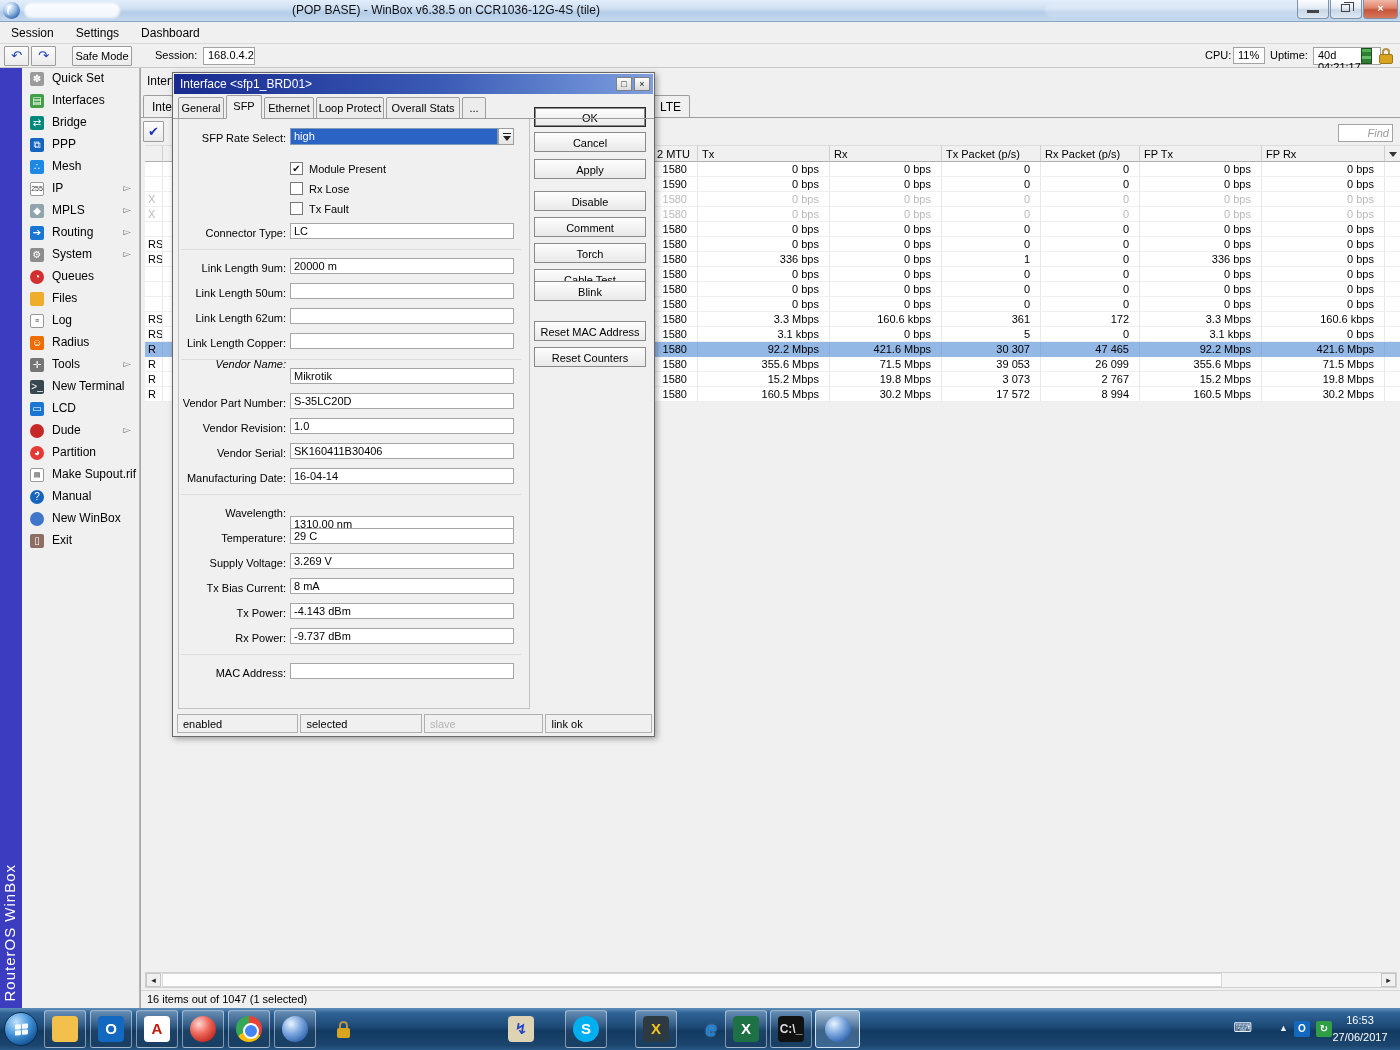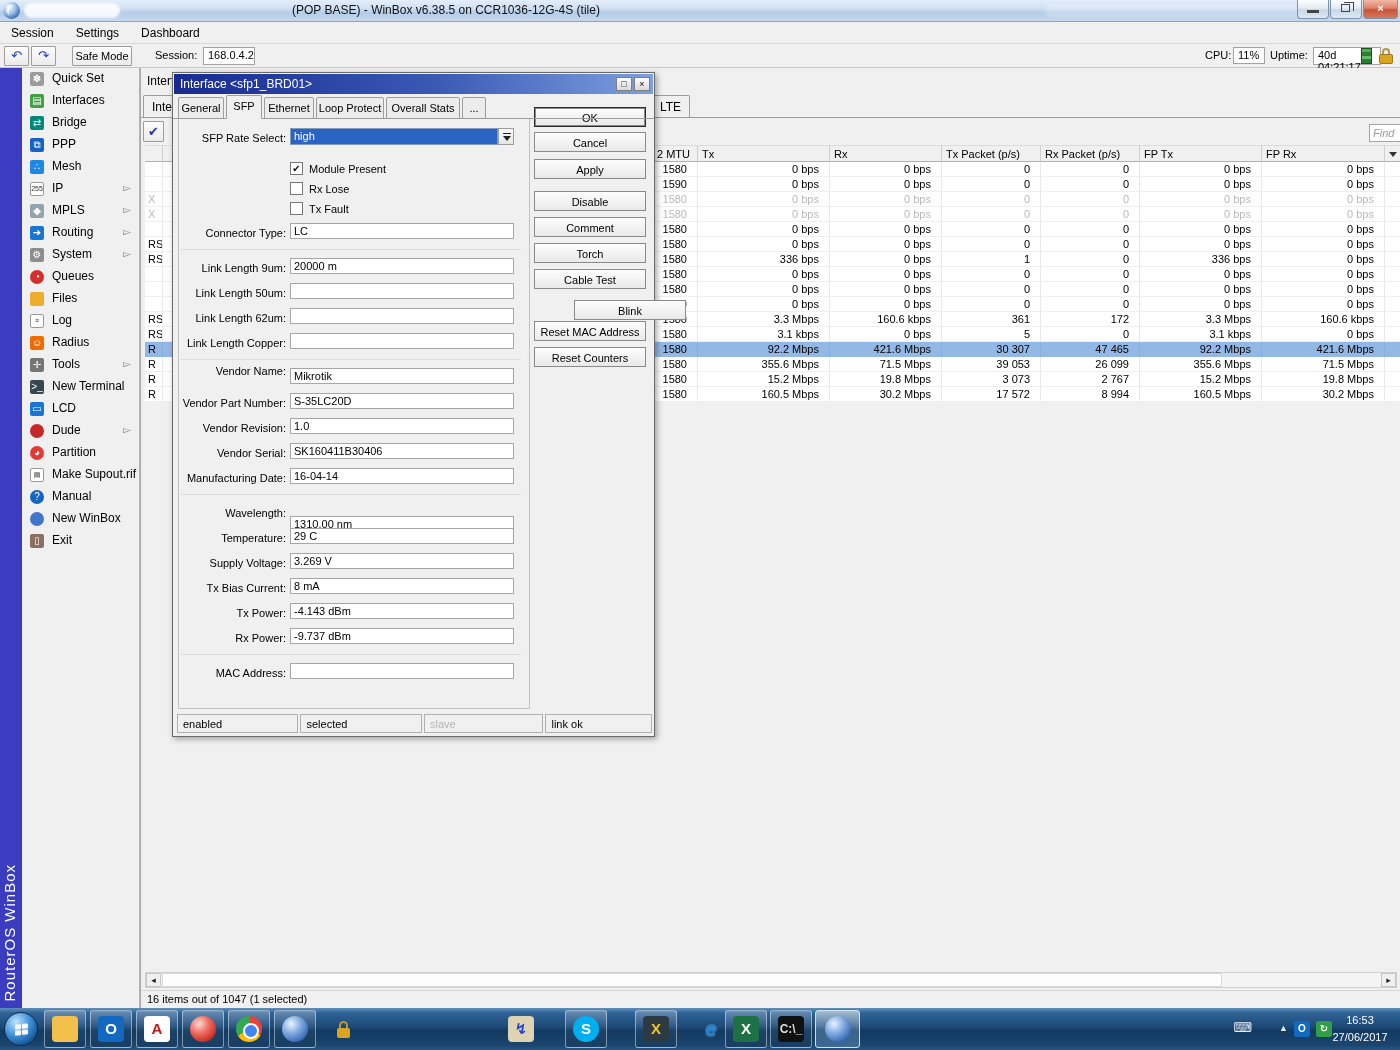--- a/index.html
+++ b/index.html
@@ -55,22 +55,22 @@
   
   #mainarea { left:140px; top:68px; width:1260px; height:940px; background:#f0f0f0; border-left:1px solid #a9a9a9; }
   #il-caption { position:absolute; left:0; top:0; width:1260px; height:25px; background:#f0f0f0; }
   #il-caption span { position:absolute; left:6px; top:6px; font-size:12px; white-space:nowrap; overflow:hidden; }
   .il-tab { position:absolute; top:27px; height:23px; background:#f0f0f0; border:1px solid #9d9d9d; border-bottom:none;
     border-radius:2px 2px 0 0; padding:4px 8px 0 8px; font-size:12px; }
   #il-tabline { position:absolute; left:0; top:49px; width:1260px; height:1px; background:#9d9d9d; }
   #il-toolbar { position:absolute; left:0; top:50px; width:1260px; height:27px; background:#f0f0f0; }
   #il-check { position:absolute; left:2px; top:3px; width:21px; height:21px; }
   #il-check span { color:#2233bb; font-size:13px; line-height:19px; }
-  #find-input { position:absolute; right:0; top:6px; width:32px; height:18px; border:1px solid #a3a3a3;
-    font-family:inherit; font-size:11px; padding:0 3px; }
+  #find-input { position:absolute; right:8px; top:6px; width:55px; height:18px; border:1px solid #a3a3a3;
+    font-family:inherit; font-size:11px; padding:0 3px;text-align:right; }
   #find-input::placeholder { color:#9a9a9a; font-style:italic; }
 
   #list-table { position:absolute; left:4px; top:77px; width:1256px; }
   .thead { display:flex; height:17px; }
   .th { background:#f0f0f0; border-right:1px solid #cfcfcf; border-bottom:1px solid #b0b0b0; border-top:1px solid #dcdcdc;
     padding:2px 0 0 4px; font-size:11px; white-space:nowrap; overflow:hidden; }
   .th.colbtn { padding:0; text-align:center; }
   .col-arrow { width:0; height:0; border-left:4px solid transparent; border-right:4px solid transparent;
     border-top:5px solid #333; margin:6px auto 0 auto; }
   .trow { display:flex; height:15px; background:#fff; border-bottom:1px solid #efefef; }
@@ -485,21 +485,21 @@
         <div class="fld-label" style="top: 152px;">Connector Type:</div>
         <div class="fld-input" style="top: 150px;">LC</div>
         <div class="fld-label" style="top: 187px;">Link Length 9um:</div>
         <div class="fld-input" style="top: 185px;">20000 m</div>
         <div class="fld-label" style="top: 212px;">Link Length 50um:</div>
         <div class="fld-input" style="top: 210px;"></div>
         <div class="fld-label" style="top: 237px;">Link Length 62um:</div>
         <div class="fld-input" style="top: 235px;"></div>
         <div class="fld-label" style="top: 262px;">Link Length Copper:</div>
         <div class="fld-input" style="top: 260px;"></div>
-        <div class="fld-label" style="top: 290px;">Vendor Name:</div>
+        <div class="fld-label" style="top: 283px; font-style: italic;">Vendor Name:</div>
         <div class="fld-input" style="top: 295px;">Mikrotik</div>
         <div class="fld-label" style="top: 322px;">Vendor Part Number:</div>
         <div class="fld-input" style="top: 320px;">S-35LC20D</div>
         <div class="fld-label" style="top: 347px;">Vendor Revision:</div>
         <div class="fld-input" style="top: 345px;">1.0</div>
         <div class="fld-label" style="top: 372px;">Vendor Serial:</div>
         <div class="fld-input" style="top: 370px;">SK160411B30406</div>
         <div class="fld-label" style="top: 397px;">Manufacturing Date:</div>
         <div class="fld-input" style="top: 395px;">16-04-14</div>
         <div class="fld-label" style="top: 432px;">Wavelength:</div>
@@ -522,21 +522,21 @@
         <div class="fld-sep" style="top: 581px;"></div>
       </div>
     <div id="dlg-buttons">
         <div class="dlg-btn default" style="top: 34px;">OK</div>
         <div class="dlg-btn" style="top: 59px;">Cancel</div>
         <div class="dlg-btn" style="top: 86px;">Apply</div>
         <div class="dlg-btn" style="top: 118px;">Disable</div>
         <div class="dlg-btn" style="top: 144px;">Comment</div>
         <div class="dlg-btn" style="top: 170px;">Torch</div>
         <div class="dlg-btn" style="top: 196px;">Cable Test</div>
-        <div class="dlg-btn" style="top: 227px; margin-left: 40px;">Blink</div>
+        <div class="dlg-btn" style="top: 208px;">Blink</div>
         <div class="dlg-btn" style="top: 248px;">Reset MAC Address</div>
         <div class="dlg-btn" style="top: 274px;">Reset Counters</div>
       </div>
     <div id="dlg-status">
         <div class="st-box" style="width: 122px;">enabled</div>
         <div class="st-box" style="width: 122px;">selected</div>
         <div class="st-box dim" style="width: 120px;">slave</div>
         <div class="st-box" style="width: 107px;">link ok</div>
       </div>
   </div>

